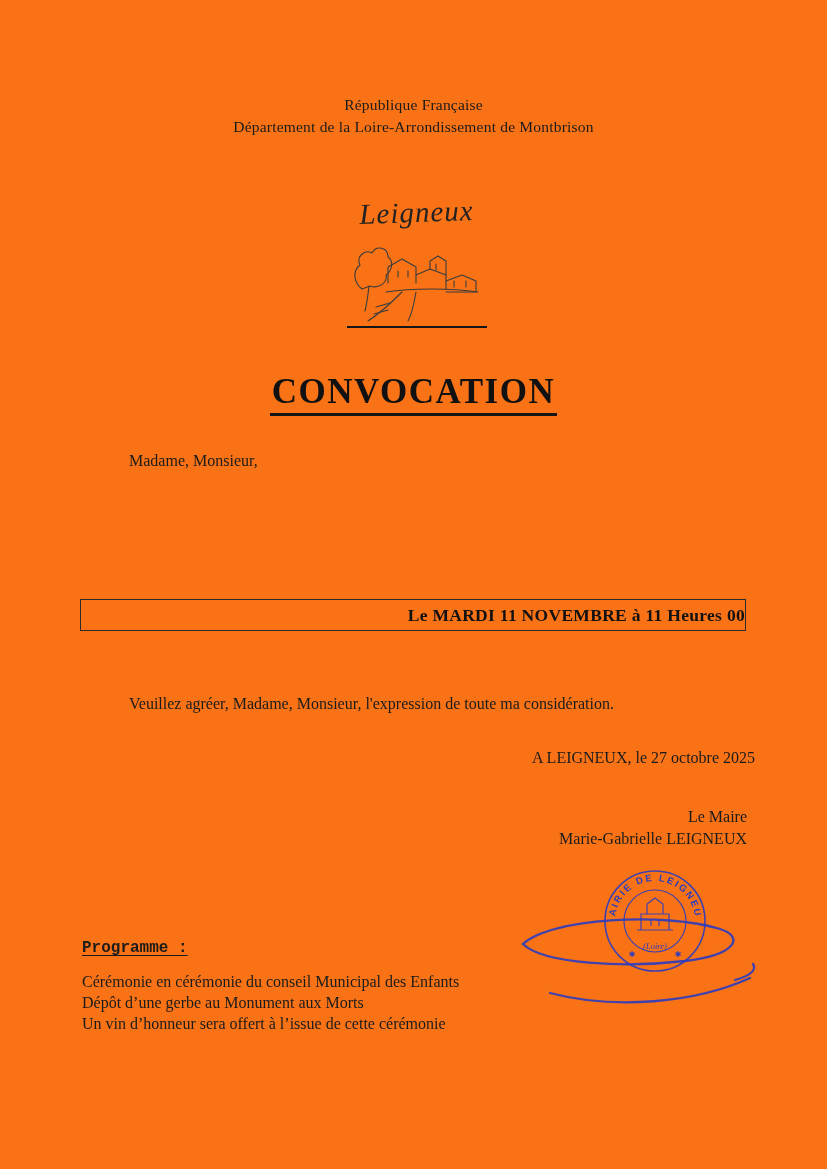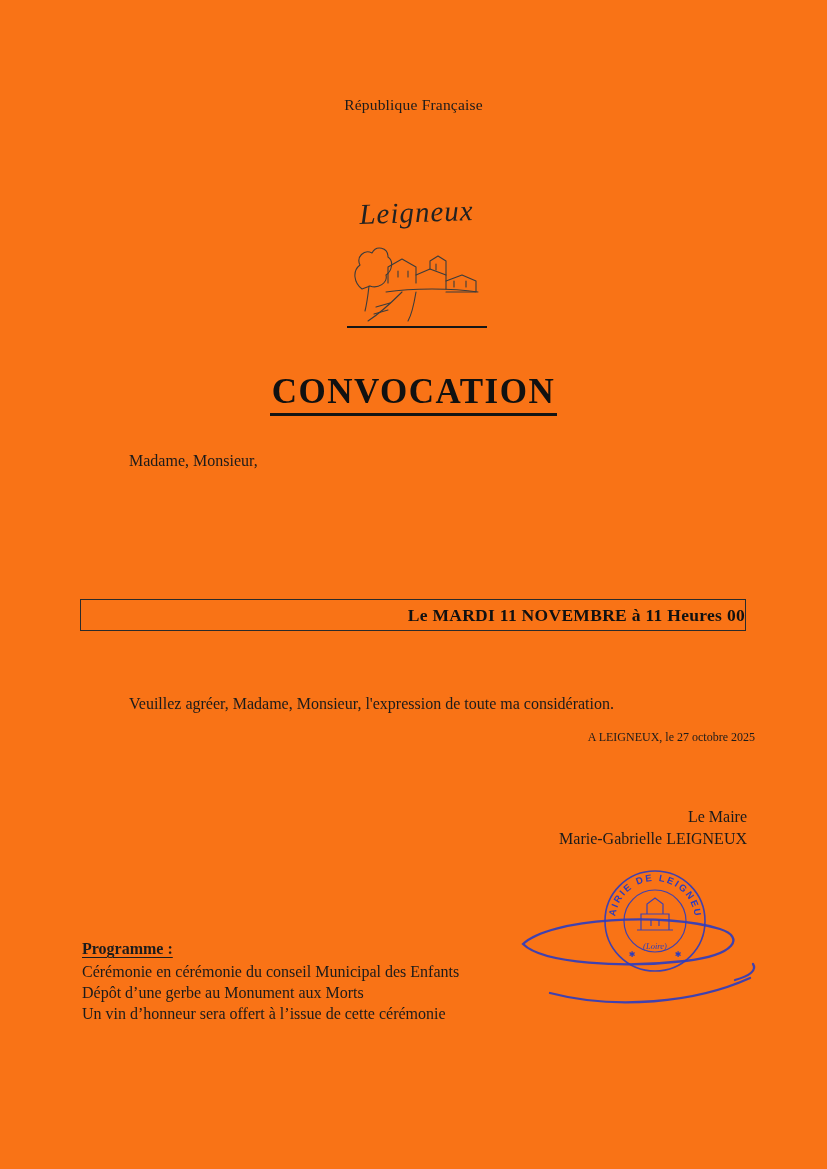--- a/index.html
+++ b/index.html
@@ -33,38 +33,40 @@
   .intro { top:508px; left:82px; width:676px; font-size:16px; line-height:23.5px; }
 
   .event-box {
     top:599px; left:80px; width:666px; height:32px;
     border:1px solid #2b2b2b;
     display:flex; align-items:center; justify-content:flex-end;
     font-weight:bold; font-size:17.5px; letter-spacing:.3px; color:#111;
   }
 
   .closing { top:695px; left:129px; font-size:16px; }
-  .place-date { top:730px; right:72px; font-size:12px; }
+  .place-date { top:749px; right:72px; font-size:16px; }
   .signature-block { top:806px; right:80px; text-align:right; font-size:16px; line-height:22px; }
 
   .stamp-sign { top:858px; left:505px; }
 
   .programme-block { top:938px; left:82px; font-size:16px; line-height:21px; }
   .programme-heading {
     font-weight:bold; text-decoration:underline; text-underline-offset:3px;
-    margin-bottom:2px;
+    margin-bottom:12px;
+    font-family:Liberation Mono, monospace;
   }
 </style>
 </head>
 <body>
 
 <div class="page">
 
   <div class="abs centered header-block">
     <div>République Française</div>
+    <div>Département de la Loire-Arrondissement de Montbrison</div>
   </div>
 
   <div class="abs logo-block">
     <div class="logo-wordmark">Leigneux</div>
     <svg class="logo-sketch" width="150" height="92" viewBox="0 0 150 92" aria-hidden="true">
       <g stroke="#3c3c3c" fill="none" stroke-width="1.1" stroke-linecap="round" stroke-linejoin="round">
 
         <path d="M20 58 C12 52 10 40 18 34 C14 26 22 18 30 22 C34 14 46 16 46 26 C52 30 50 40 44 44 C46 52 36 58 28 55 Z"></path>
         <path d="M27 55 C26 64 25 72 23 80"></path>
 

